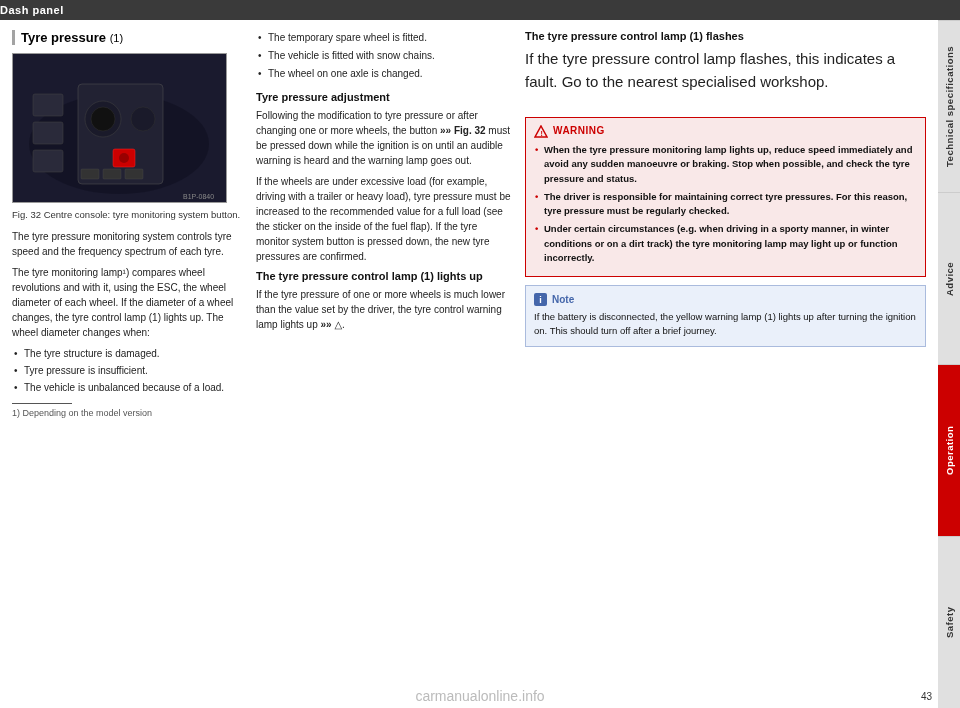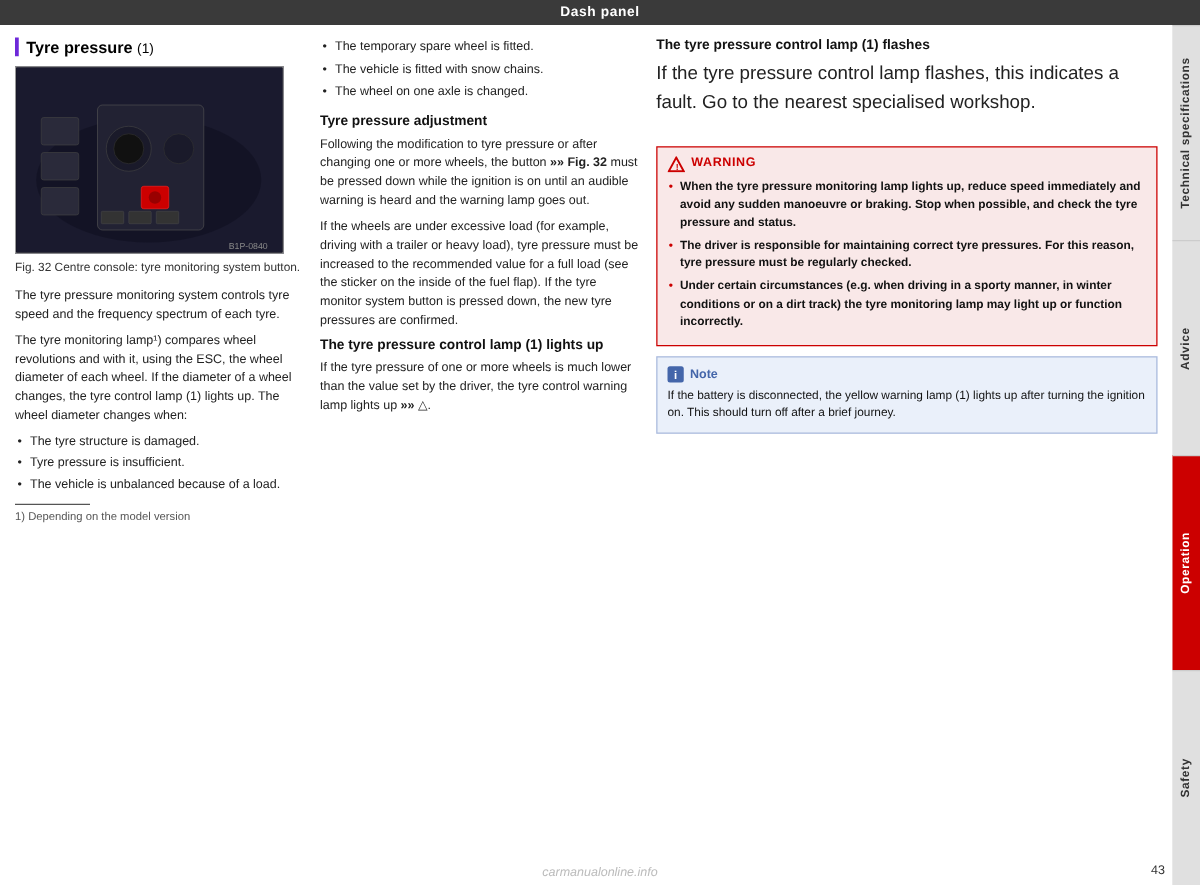--- a/index.html
+++ b/index.html
@@ -15,21 +15,20 @@
       width: 960px;
       height: 708px;
       background: #fff;
       display: flex;
       flex-direction: column;
     }
     
     .top-header {
       background: #3a3a3a;
       color: #fff;
-      text-align: center;
       padding: 4px 0;
       font-size: 11px;
       font-weight: bold;
       letter-spacing: 0.5px;
     }
     
     .main-content {
       display: flex;
       flex: 1;
       overflow: hidden;
@@ -42,21 +41,21 @@
       gap: 14px;
     }
     
     .left-col {
       width: 230px;
       flex-shrink: 0;
     }
     .section-title {
       font-size: 13px;
       font-weight: bold;
-      border-left: 3px solid #6d28d9;
+      border-left: 3px solid #a3a3a3;
       padding-left: 6px;
       margin-bottom: 8px;
     }
     .section-title .symbol {
       font-size: 11px;
       font-weight: normal;
     }
     .car-image {
       width: 215px;
       height: 150px;
@@ -415,13 +414,13 @@
       </div>
       <div class="side-tab">
         <span>Safety</span>
       </div>
     </div>
   </div>
 </div>
 
 <div style="position:fixed;bottom:6px;right:28px;font-size:10px;color:#333;">43</div>
 
-<div style="position:fixed;bottom:4px;left:50%;transform:translateX(-50%);font-size:10px;color:#bbb;font-style:italic;">carmanualonline.info</div>
+<div style="position:fixed;bottom:4px;left:50%;transform:translateX(-50%);font-size:14px;color:#bbb;">carmanualonline.info</div>
 
 </body></html>

